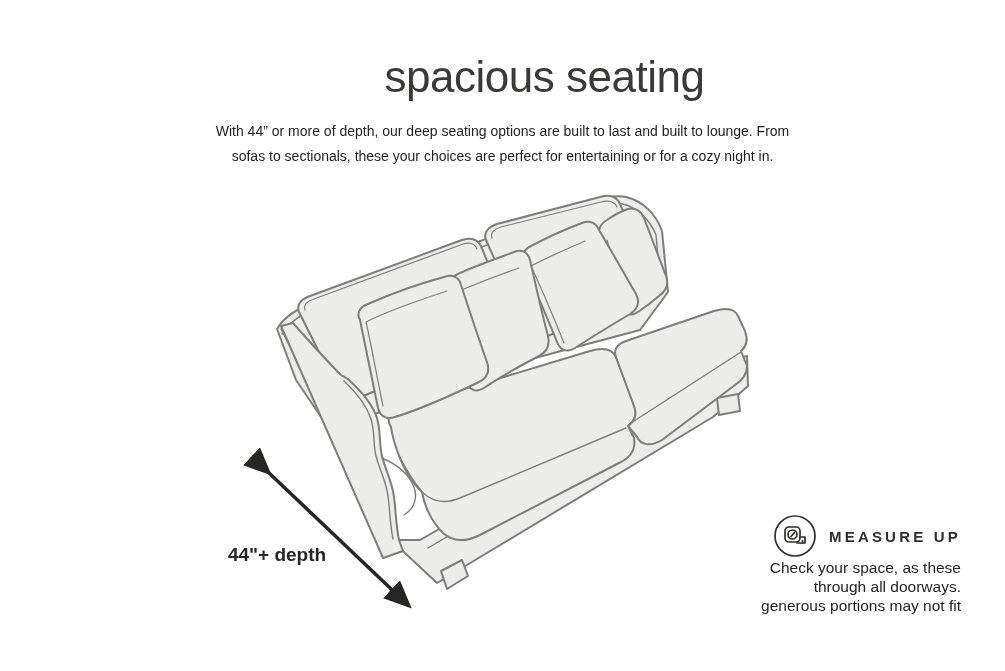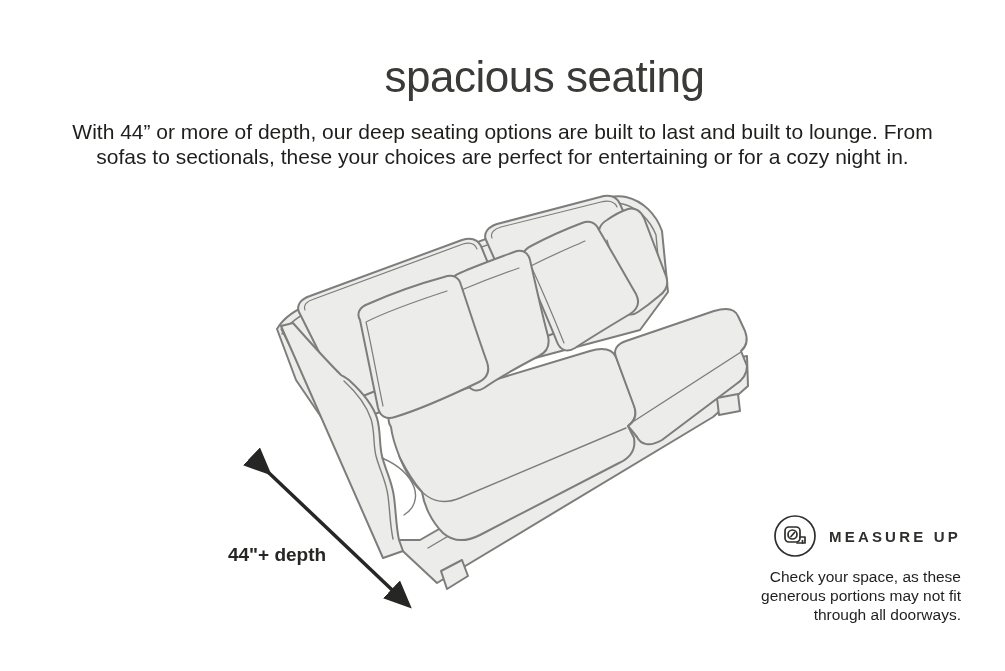--- a/index.html
+++ b/index.html
@@ -11,21 +11,21 @@
   }
   .title{
     position:absolute;top:52px;left:0;width:1005px;
     text-align:center;
     font-size:44px;font-weight:normal;letter-spacing:-0.5px;
     color:#3a3a38;
     margin-left:42px;
   }
   .intro{
     position:absolute;top:119px;left:0;width:1005px;
-    text-align:center;font-size:21px;line-height:25px;color:#1e1e1c;
+    text-align:center;font-size:14px;line-height:25px;color:#1e1e1c;
   }
   .intro span{display:block;}
   .illustration{
     position:absolute;top:0;left:0;width:1005px;height:671px;
   }
   .dim-label{
     position:absolute;top:544px;left:212px;width:130px;
     font-size:19px;font-weight:bold;color:#262624;
     text-align:center;white-space:nowrap;
   }
@@ -35,21 +35,21 @@
   .measure-head{
     display:flex;align-items:center;justify-content:flex-end;
     gap:12px;margin-left:16px;
   }
   .measure-head .mu-icon{flex:0 0 auto;width:44px;height:44px;}
   .measure-title{
     font-size:15px;font-weight:bold;letter-spacing:3.2px;
     color:#2e2e2c;white-space:nowrap;
   }
   .measure-note{
-    margin-top:9px;text-align:right;
+    text-align:right;
     font-size:15.5px;line-height:19px;color:#1f1f1d;
   }
   .measure-note span{display:block;}
 </style>
 </head>
 <body>
 
 <div class="title">spacious seating</div>
 
 <div class="intro">
@@ -173,16 +173,16 @@
       <rect x="12" y="13" width="15" height="15" rx="4"></rect>
       <circle cx="19.5" cy="20.5" r="4.5"></circle>
       <line x1="18" y1="22.5" x2="21.5" y2="18.5"></line>
       <path d="M 27,23 L 32,23 L 32,29 L 24,29"></path>
       <line x1="29.5" y1="29" x2="29.5" y2="26.5"></line>
     </svg>
     <div class="measure-title">MEASURE UP</div>
   </div>
   <div class="measure-note">
     <span>Check your space, as these</span>
+    <span>through all doorways.</span>
     <span>generous portions may not fit</span>
-    <span>through all doorways.</span>
   </div>
 </div>
 
 </body></html>

